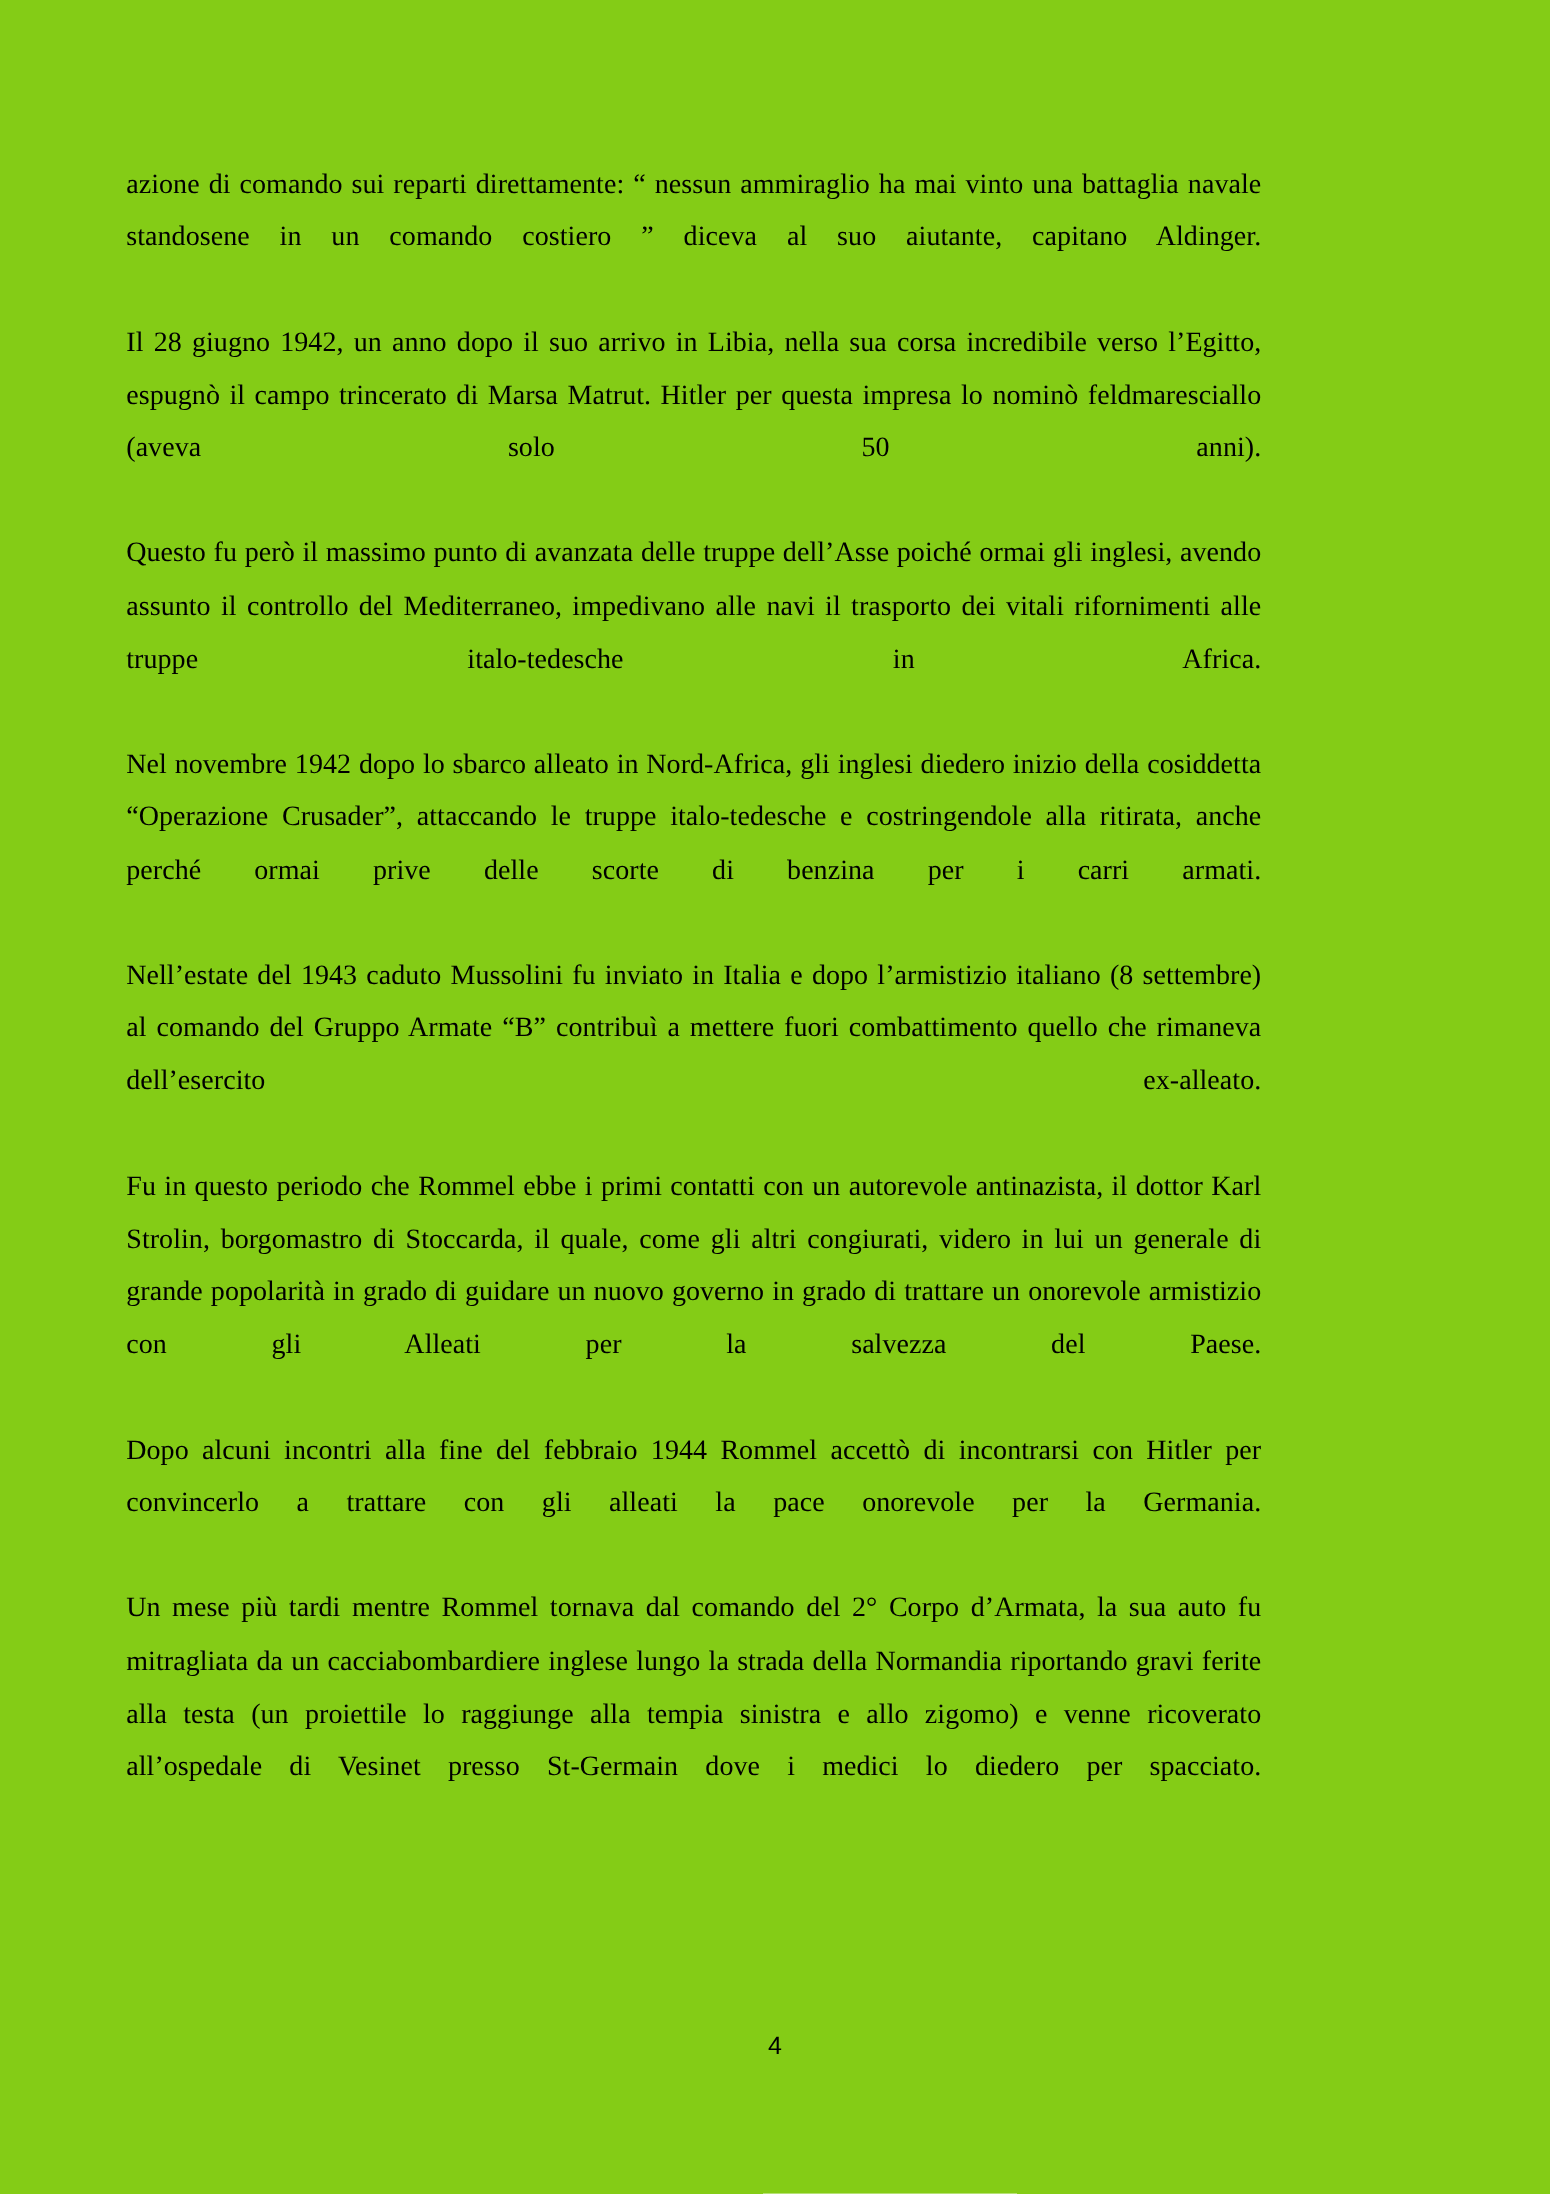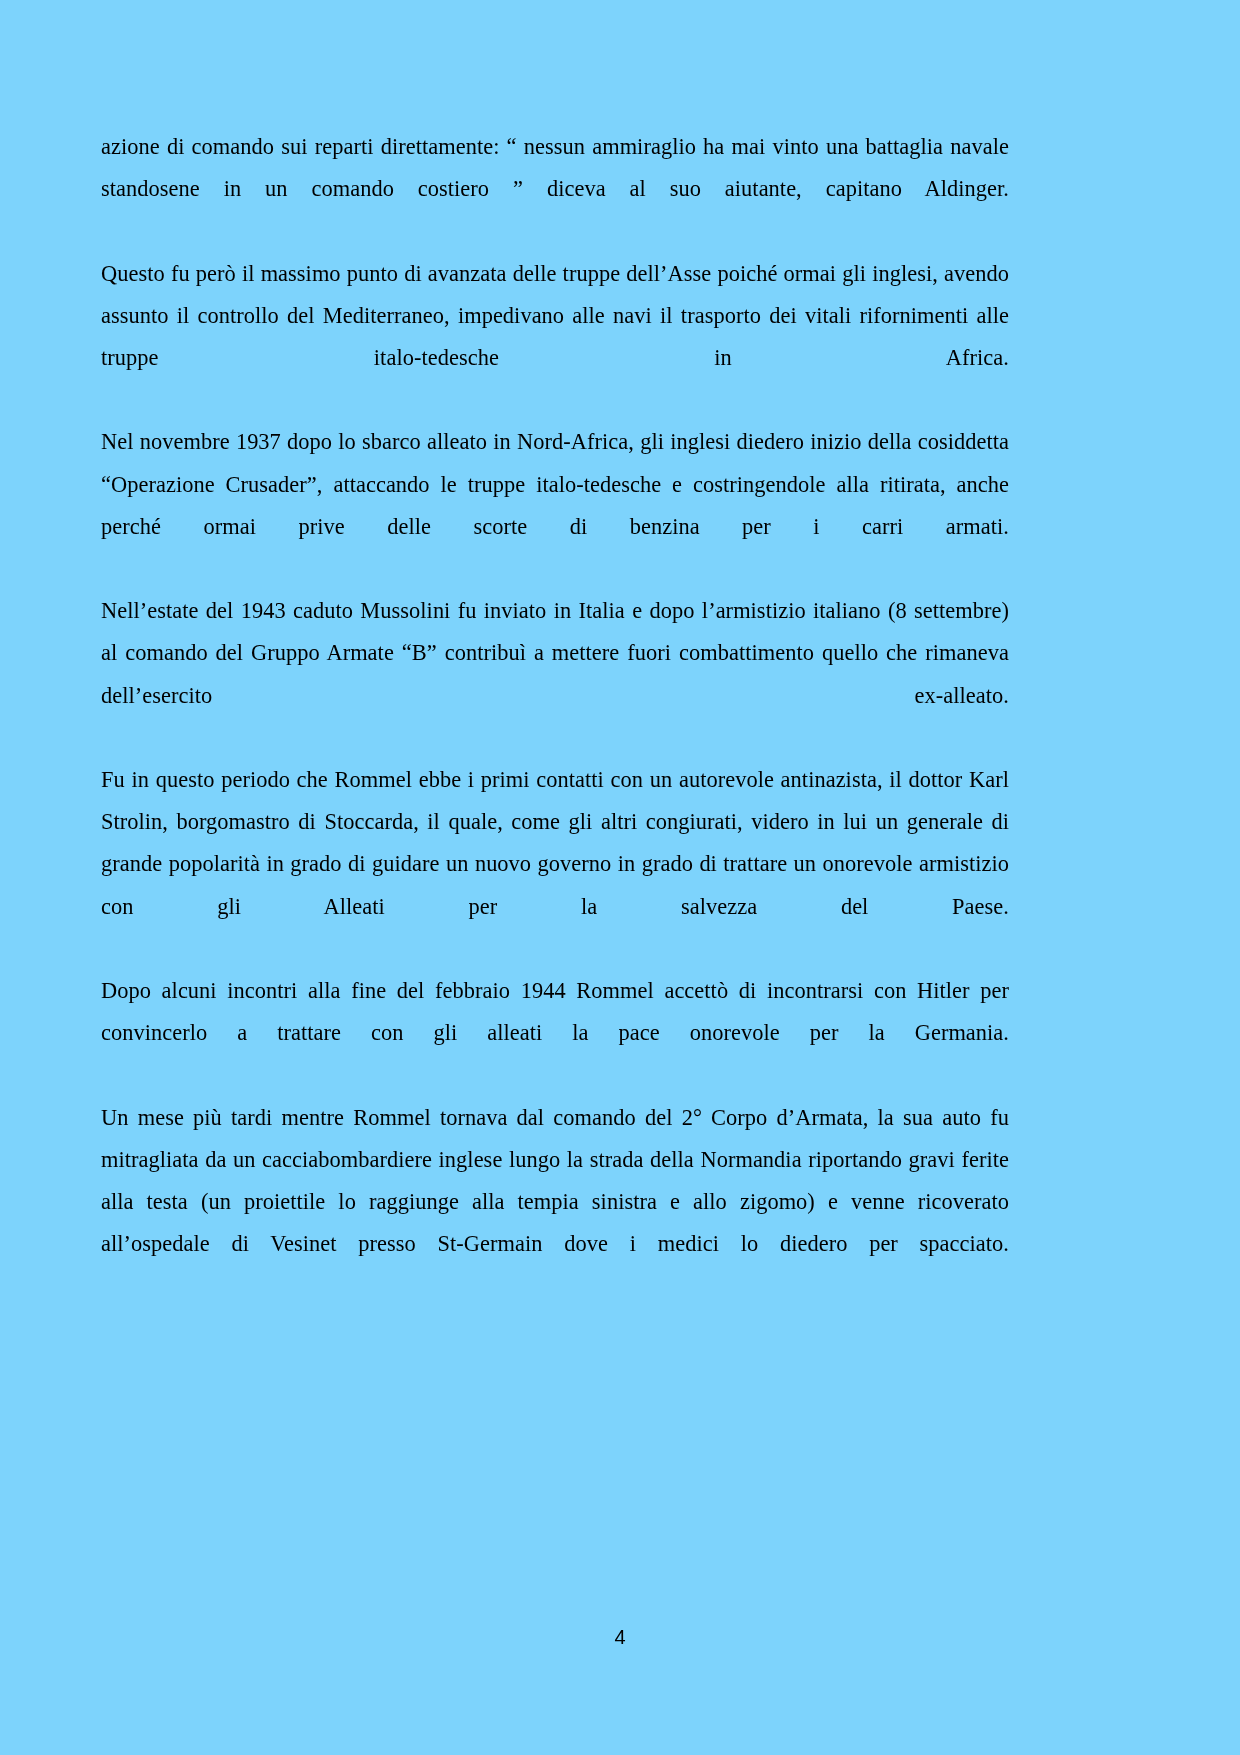--- a/index.html
+++ b/index.html
@@ -4,21 +4,21 @@
 <style>
   html, body {
     margin: 0;
     padding: 0;
     background: #ffffff;
   }
   .page {
     position: relative;
     width: 1240px;
     height: 1755px;
-    background: #7dd3fc;
+    background: #84cc16;
     box-sizing: border-box;
     font-family: "Liberation Serif", "DejaVu Serif", serif;
     color: #000000;
     overflow: hidden;
   }
   .content {
     position: absolute;
     left: 101px;
     top: 126px;
     width: 908px;
@@ -86,22 +86,23 @@
   }
 </style>
 </head>
 <body>
 
 <div class="page">
 
   <div class="content">
 
     <p class="para">azione di comando sui reparti direttamente: “ nessun ammiraglio ha mai vinto una battaglia navale standosene in un comando costiero ” diceva al suo aiutante, capitano Aldinger.</p>
+    <p class="para">Il 28 giugno 1942, un anno dopo il suo arrivo in Libia, nella sua corsa incredibile verso l’Egitto, espugnò il campo trincerato di Marsa Matrut. Hitler per questa impresa lo nominò feldmaresciallo (aveva solo 50 anni).</p>
     <p class="para">Questo fu però il massimo punto di avanzata delle truppe dell’Asse poiché ormai gli inglesi, avendo assunto il controllo del Mediterraneo, impedivano alle navi il trasporto dei vitali  rifornimenti alle truppe italo-tedesche in Africa.</p>
-    <p class="para">Nel novembre 1937 dopo lo sbarco alleato in Nord-Africa, gli inglesi diedero inizio della cosiddetta “Operazione Crusader”, attaccando le truppe italo-tedesche e costringendole alla ritirata, anche perché ormai prive delle scorte di benzina per i carri armati.</p>
+    <p class="para">Nel novembre 1942 dopo lo sbarco alleato in Nord-Africa, gli inglesi diedero inizio della cosiddetta “Operazione Crusader”, attaccando le truppe italo-tedesche e costringendole alla ritirata, anche perché ormai prive delle scorte di benzina per i carri armati.</p>
     <p class="para">Nell’estate del 1943 caduto Mussolini fu inviato in Italia e dopo l’armistizio italiano (8 settembre) al comando del Gruppo Armate “B” contribuì a mettere  fuori combattimento quello che rimaneva dell’esercito ex-alleato.</p>
 
 
     <p class="para">Fu in questo periodo che Rommel ebbe i primi contatti con un autorevole antinazista, il dottor  Karl Strolin, borgomastro di Stoccarda, il quale, come gli altri congiurati, videro in lui un generale di grande popolarità in grado di guidare un nuovo governo in grado di trattare un onorevole armistizio con gli Alleati per la salvezza del Paese.</p>
     <p class="para">Dopo alcuni incontri alla fine del febbraio 1944 Rommel accettò di incontrarsi con Hitler per convincerlo a trattare con gli alleati la pace onorevole per la Germania.</p>
     <p class="para">Un mese più tardi mentre Rommel tornava dal comando del 2° Corpo d’Armata, la sua auto fu mitragliata da un cacciabombardiere inglese lungo la strada della Normandia riportando gravi ferite alla testa (un proiettile lo raggiunge alla tempia sinistra e allo zigomo) e venne ricoverato all’ospedale di Vesinet presso St-Germain dove  i medici lo diedero per spacciato.</p>
 
   </div>
 
 

